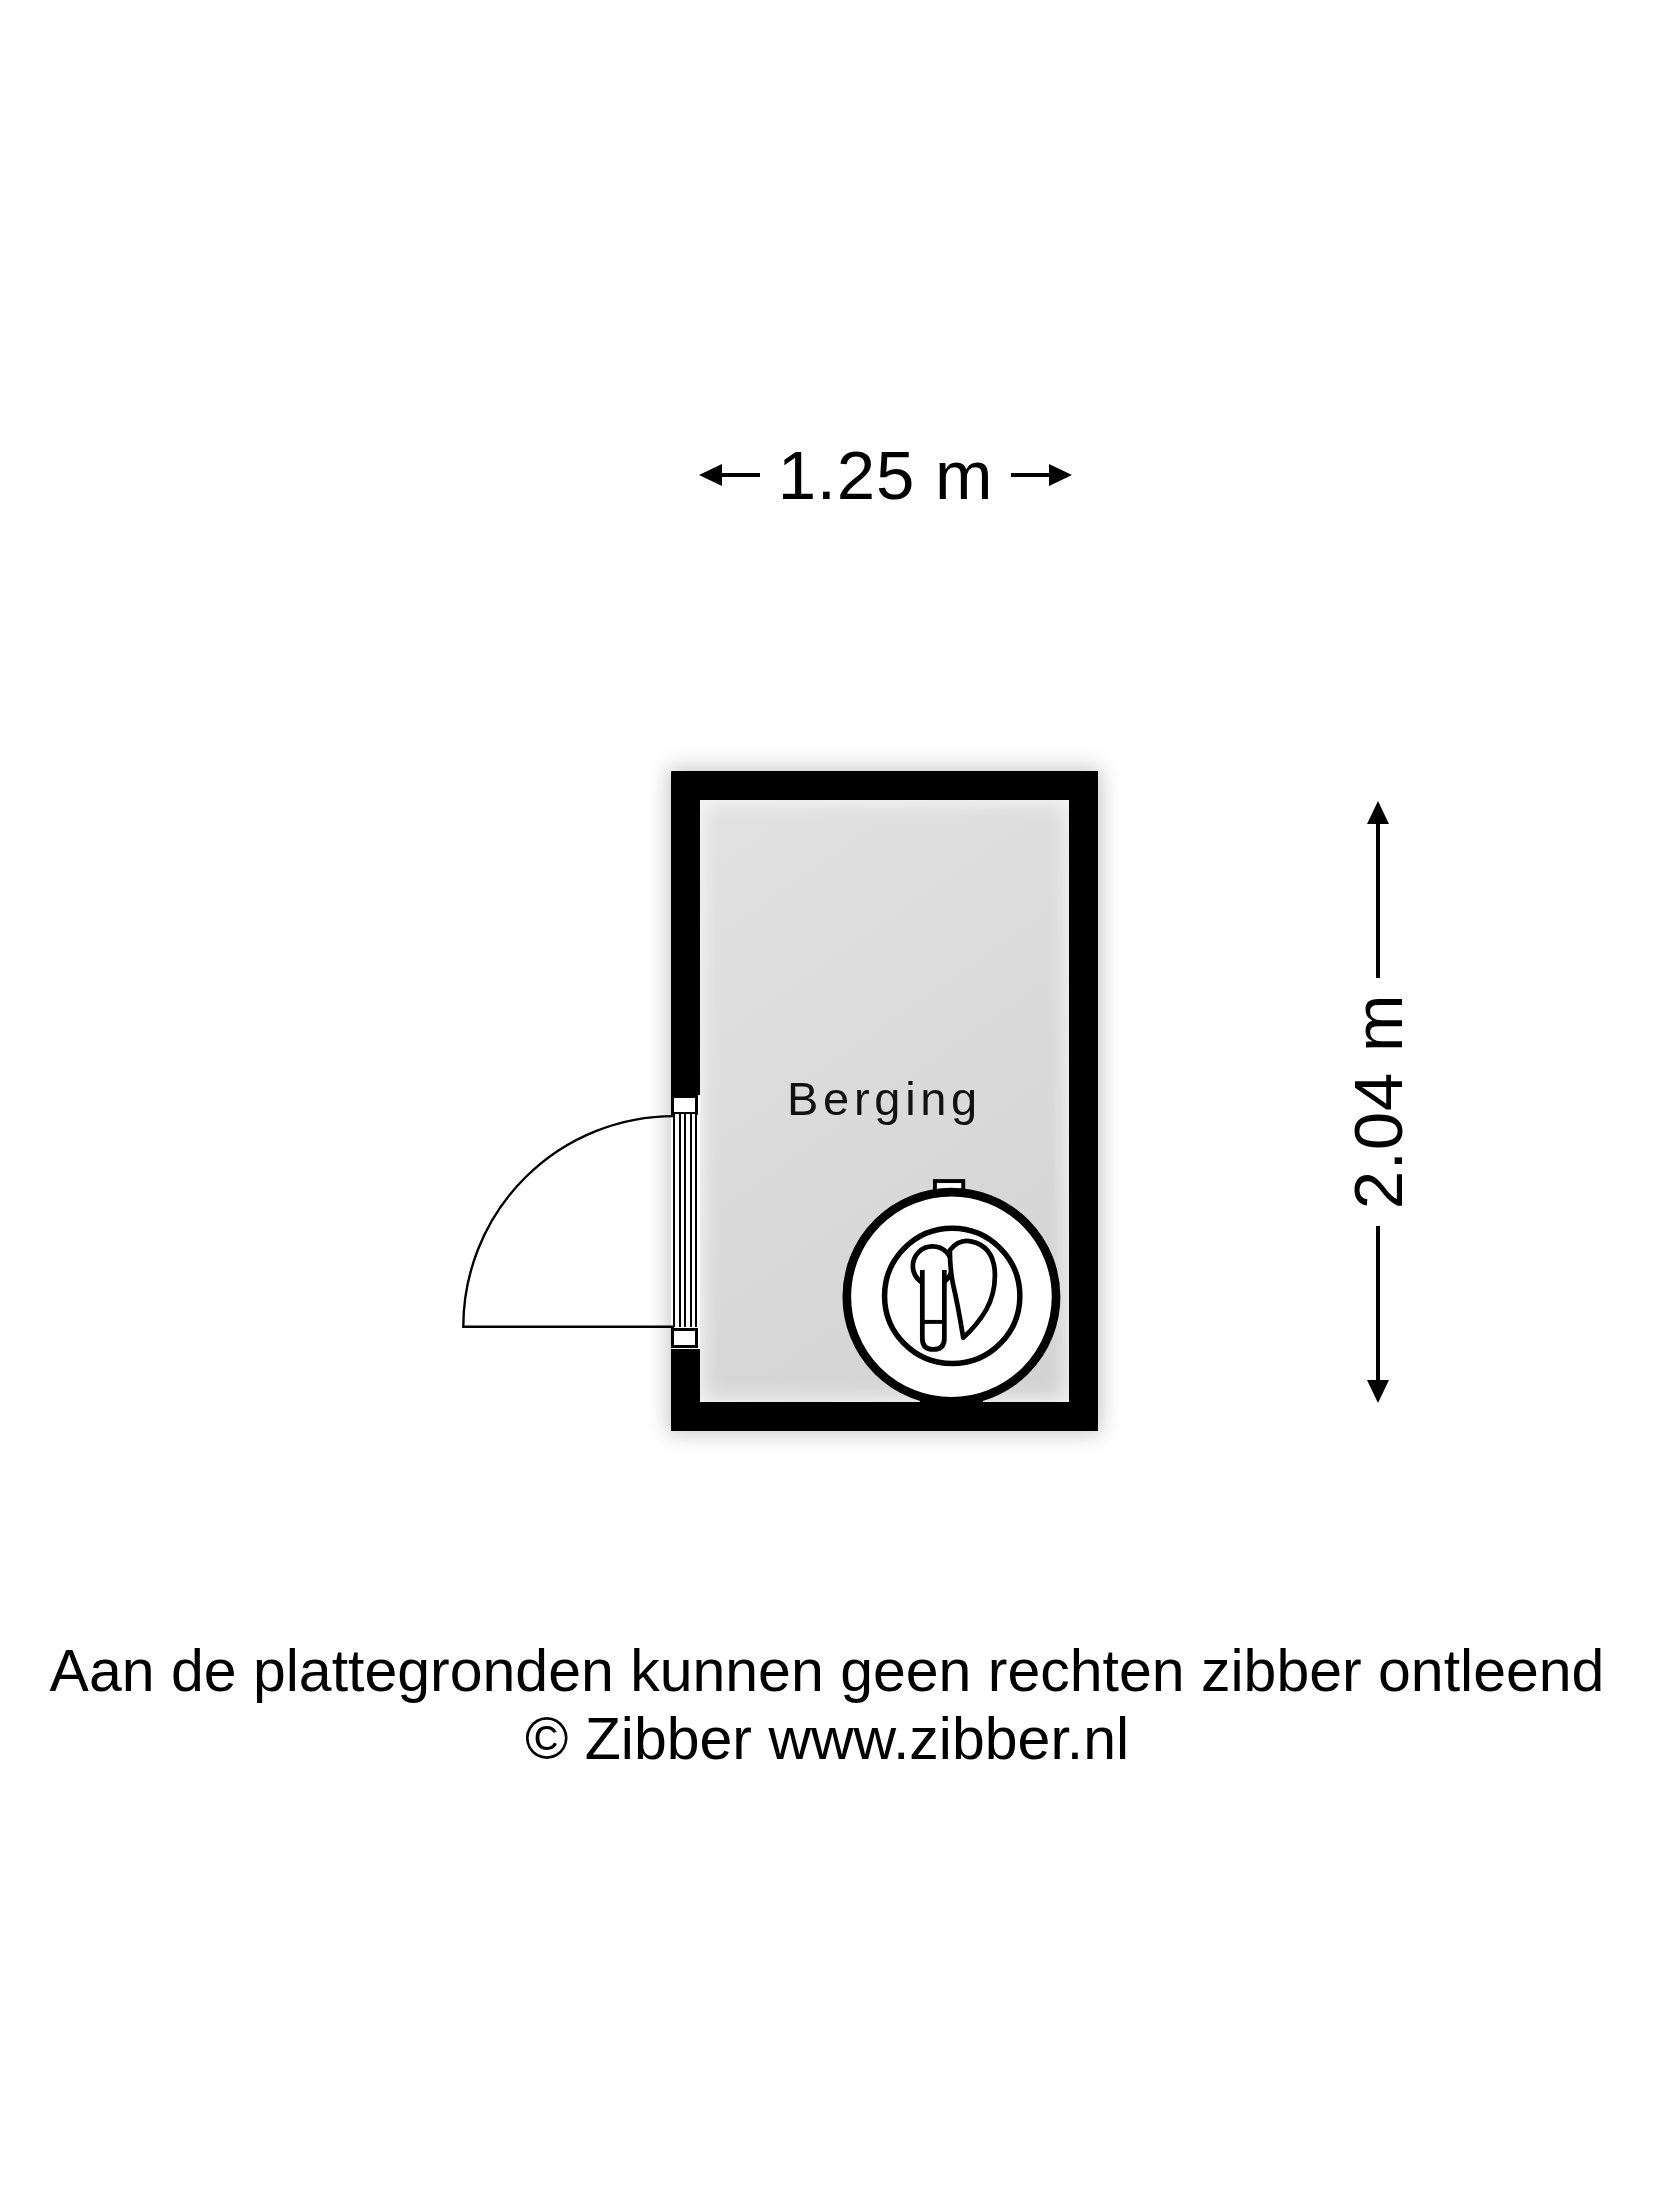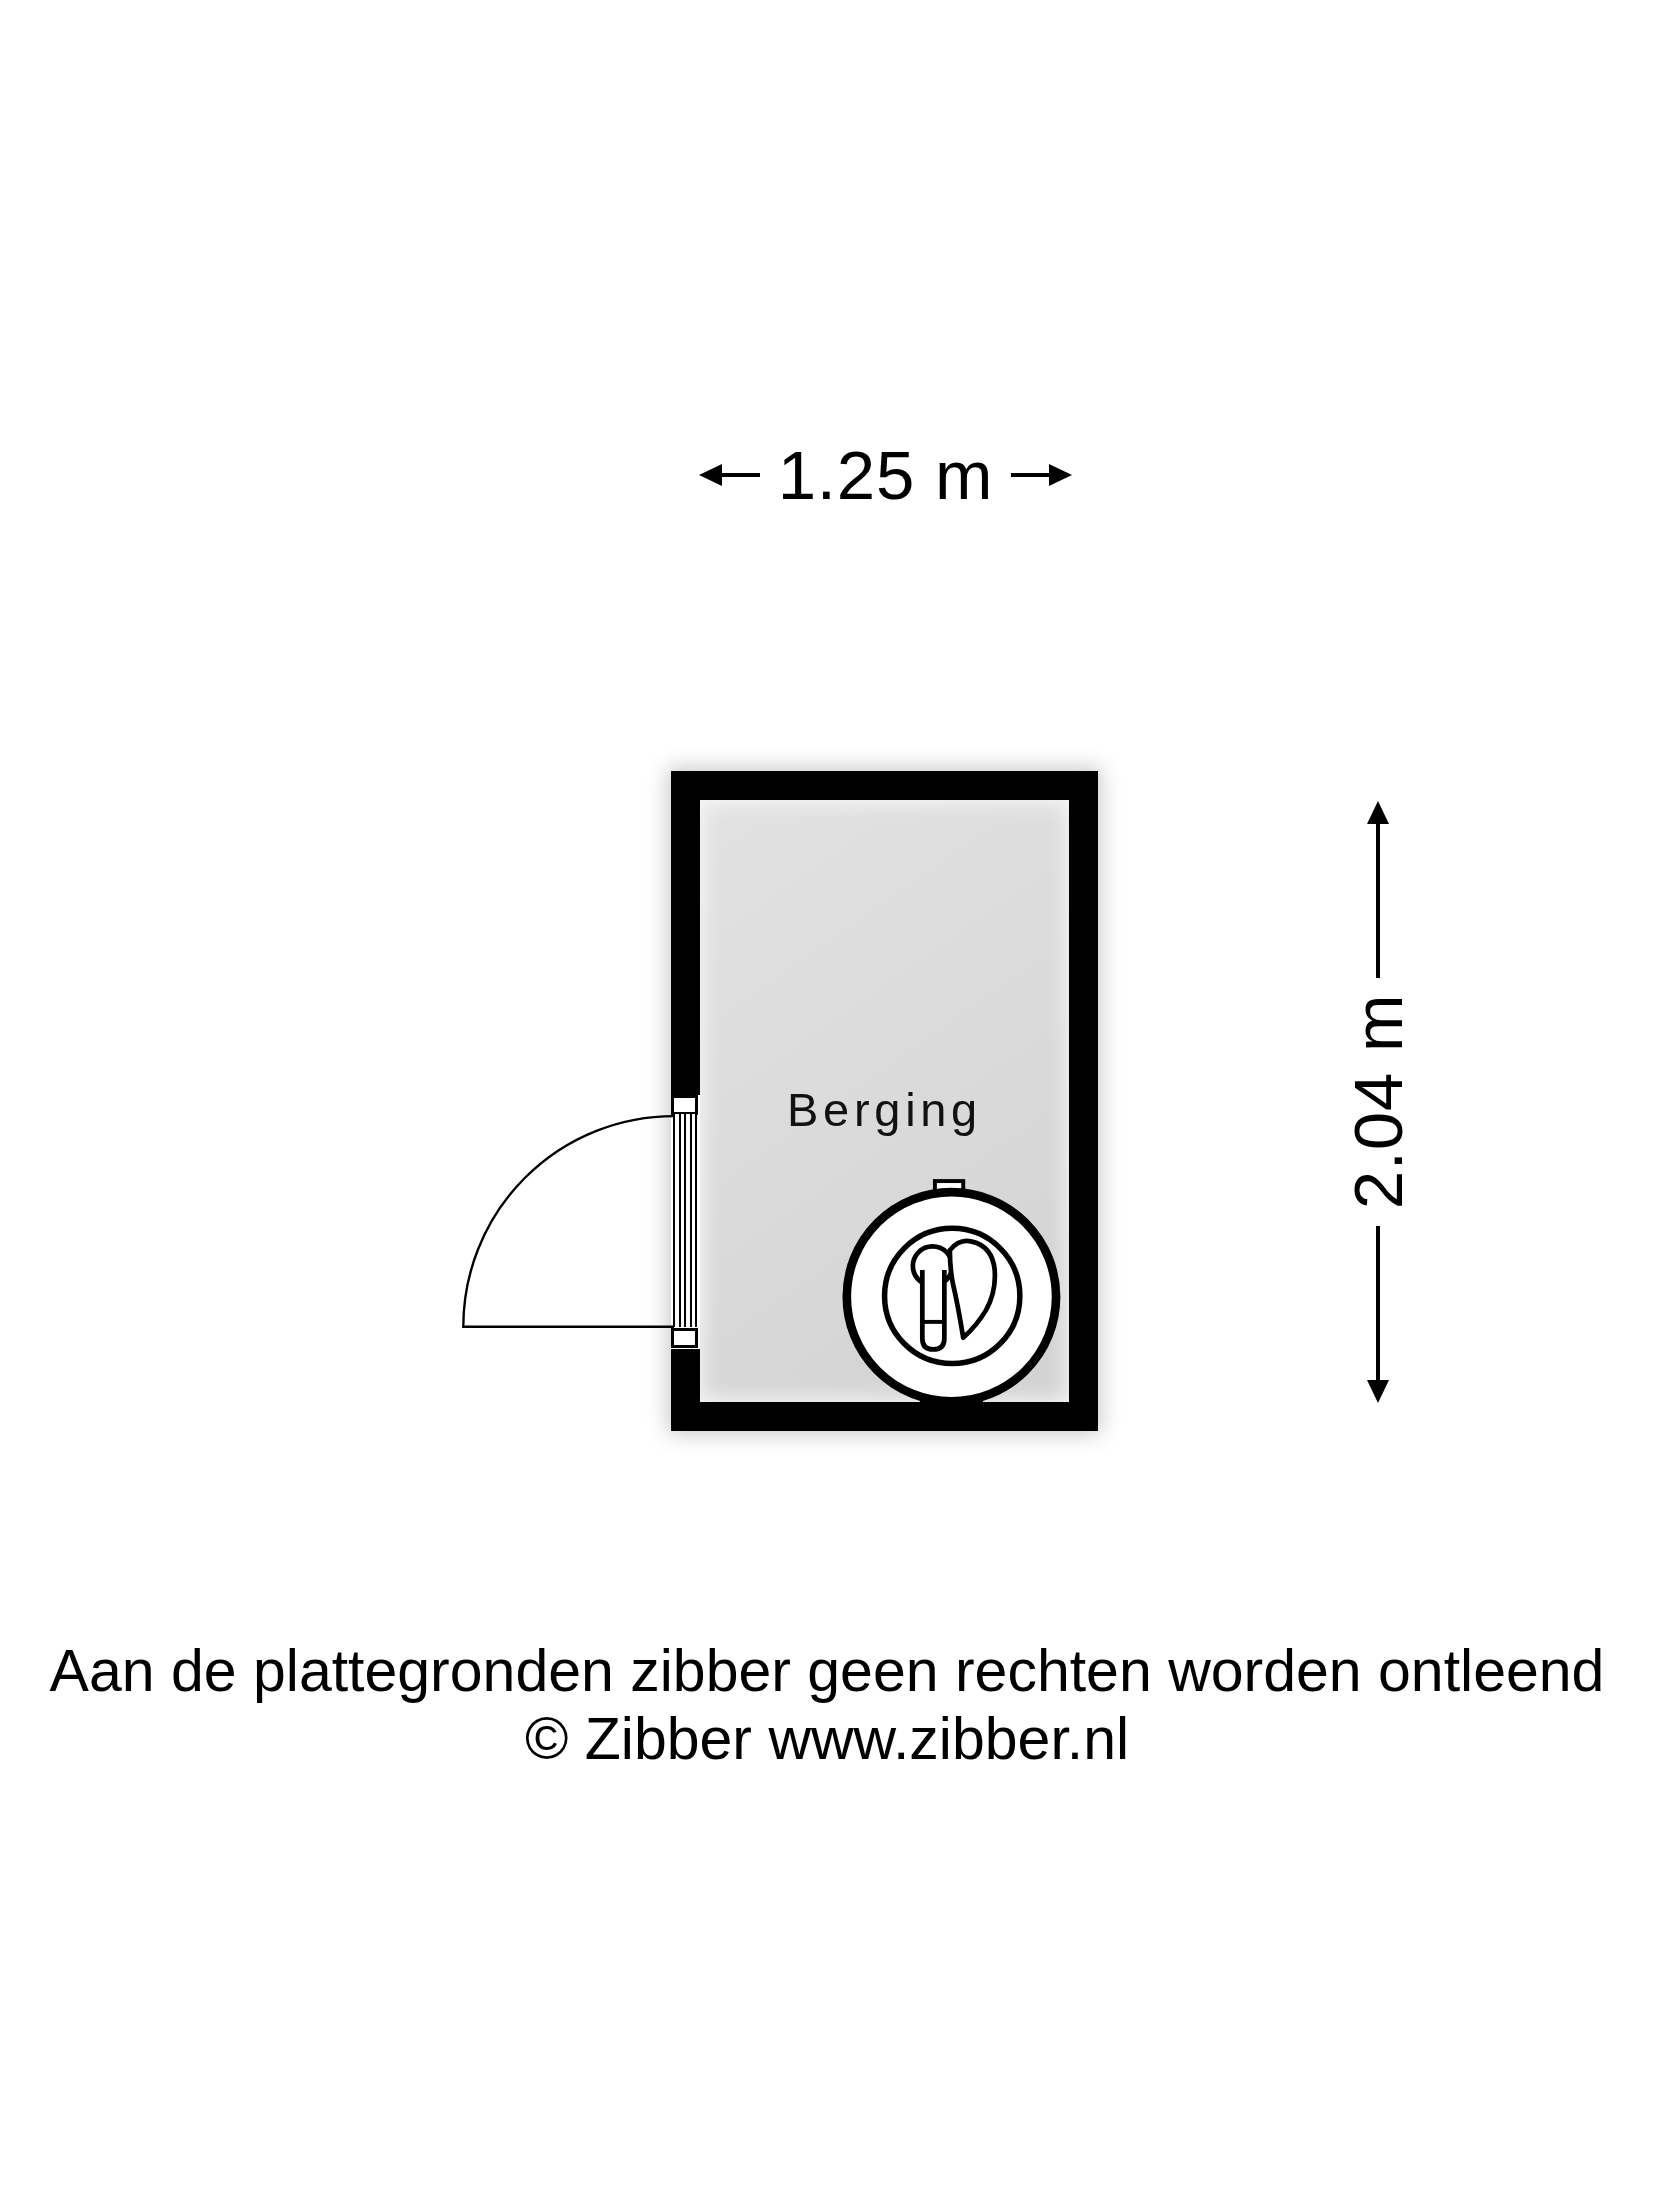--- a/index.html
+++ b/index.html
@@ -66,21 +66,20 @@
     background:linear-gradient(145deg,#e2e2e2 0%,#dbdbdb 45%,#d2d2d2 100%);
     box-shadow:0 0 20.5px 3.2px rgba(0,0,0,0.22),
                inset 0 0 19px 3.2px rgba(255,255,255,0.75);
   }
   .room-label{
     position:absolute;
     left:700px;top:1073px;width:369px;height:50px;
     display:flex;align-items:center;justify-content:center;
     font-size:47px;letter-spacing:4.7px;line-height:1;
     color:#111;
-    margin-top:11px;
   }
 
   
   .door-underlay{
     position:absolute;
     left:671px;top:1095px;width:29px;height:254px;
     background:#fff;
   }
   .door-jamb{
     position:absolute;
@@ -160,18 +159,18 @@
 
   <div class="dim-right">
     <div class="arrowhead-up"></div>
     <div class="dim-line-v"></div>
     <div class="dim-label-v">2.04 m</div>
     <div class="dim-line-v"></div>
     <div class="arrowhead-down"></div>
   </div>
 
   <div class="footer">
-    <div>Aan de plattegronden zibber geen rechten worden ontleend</div>
+    <div>Aan de plattegronden kunnen geen rechten zibber ontleend</div>
     <div>© Zibber www.zibber.nl</div>
   </div>
 
 </div>
 
 
 </body></html>

